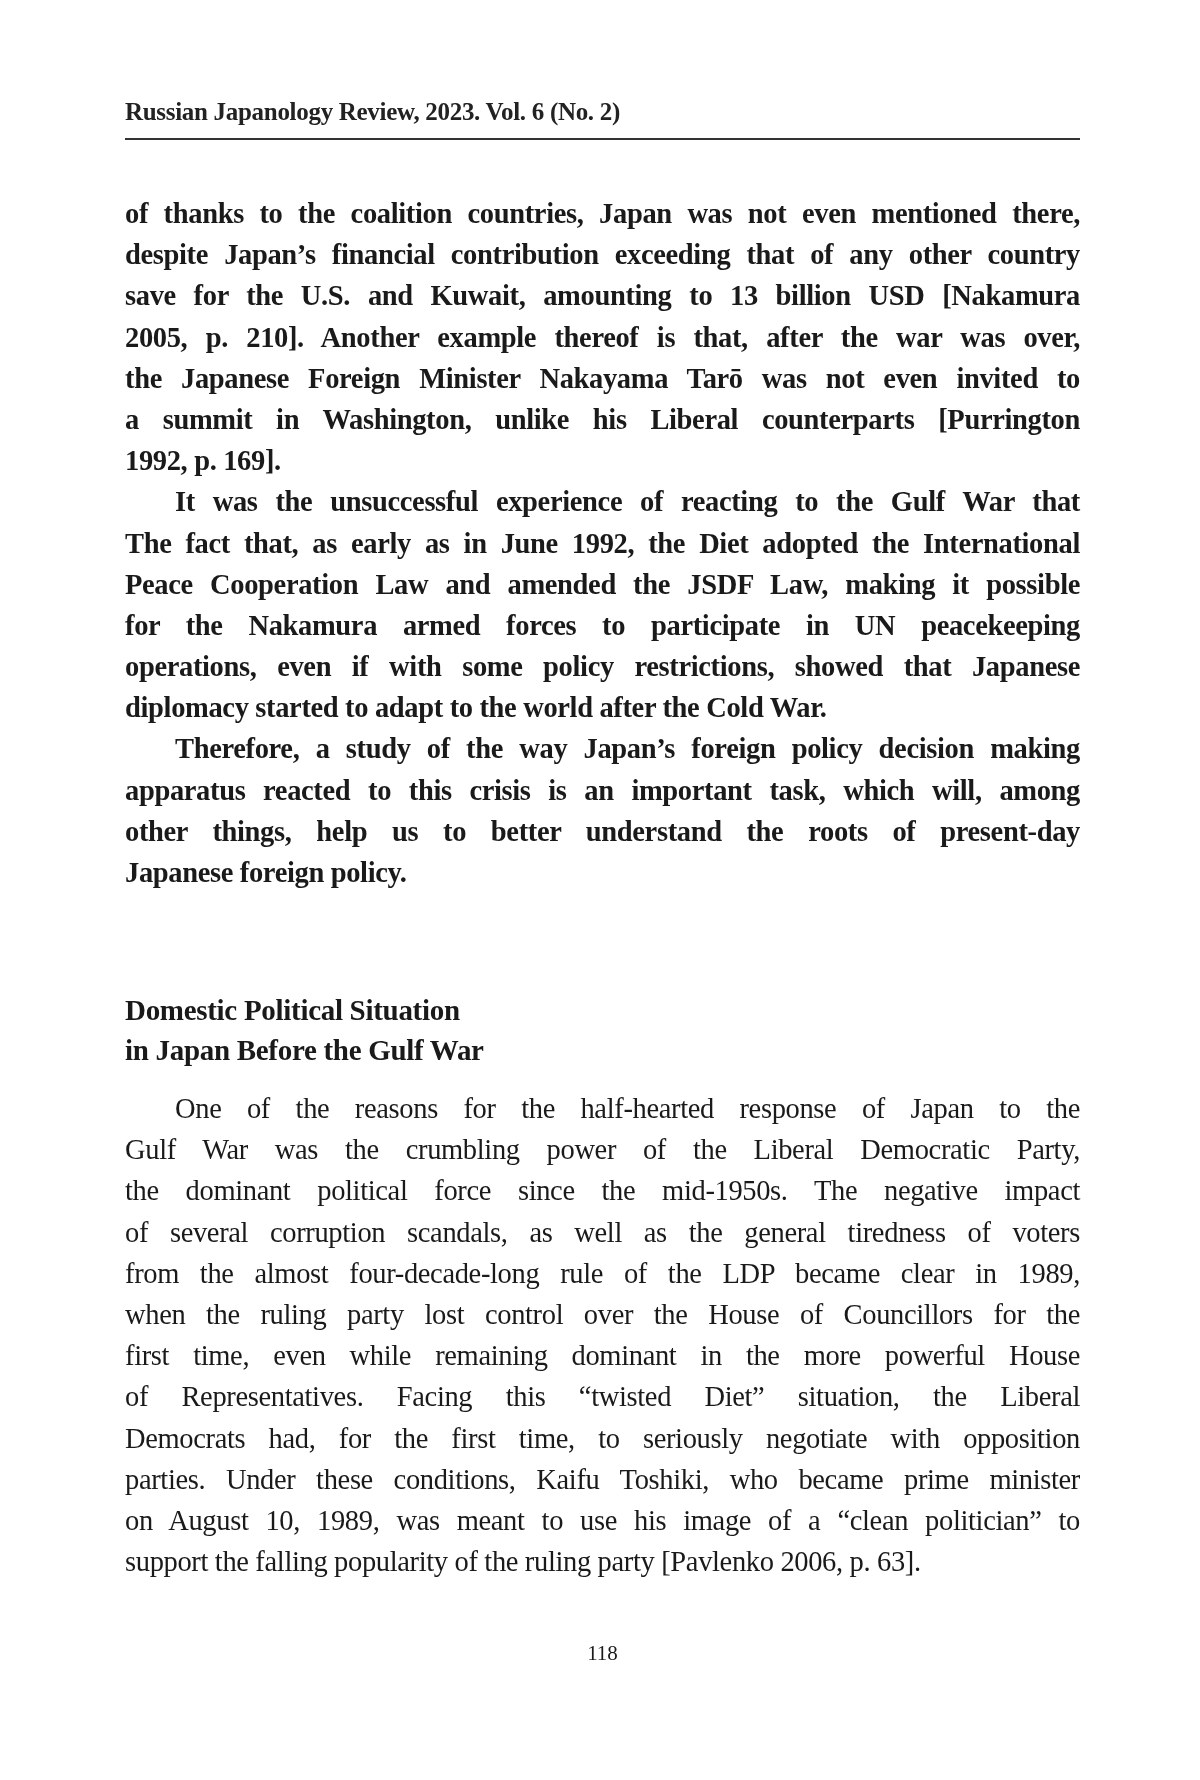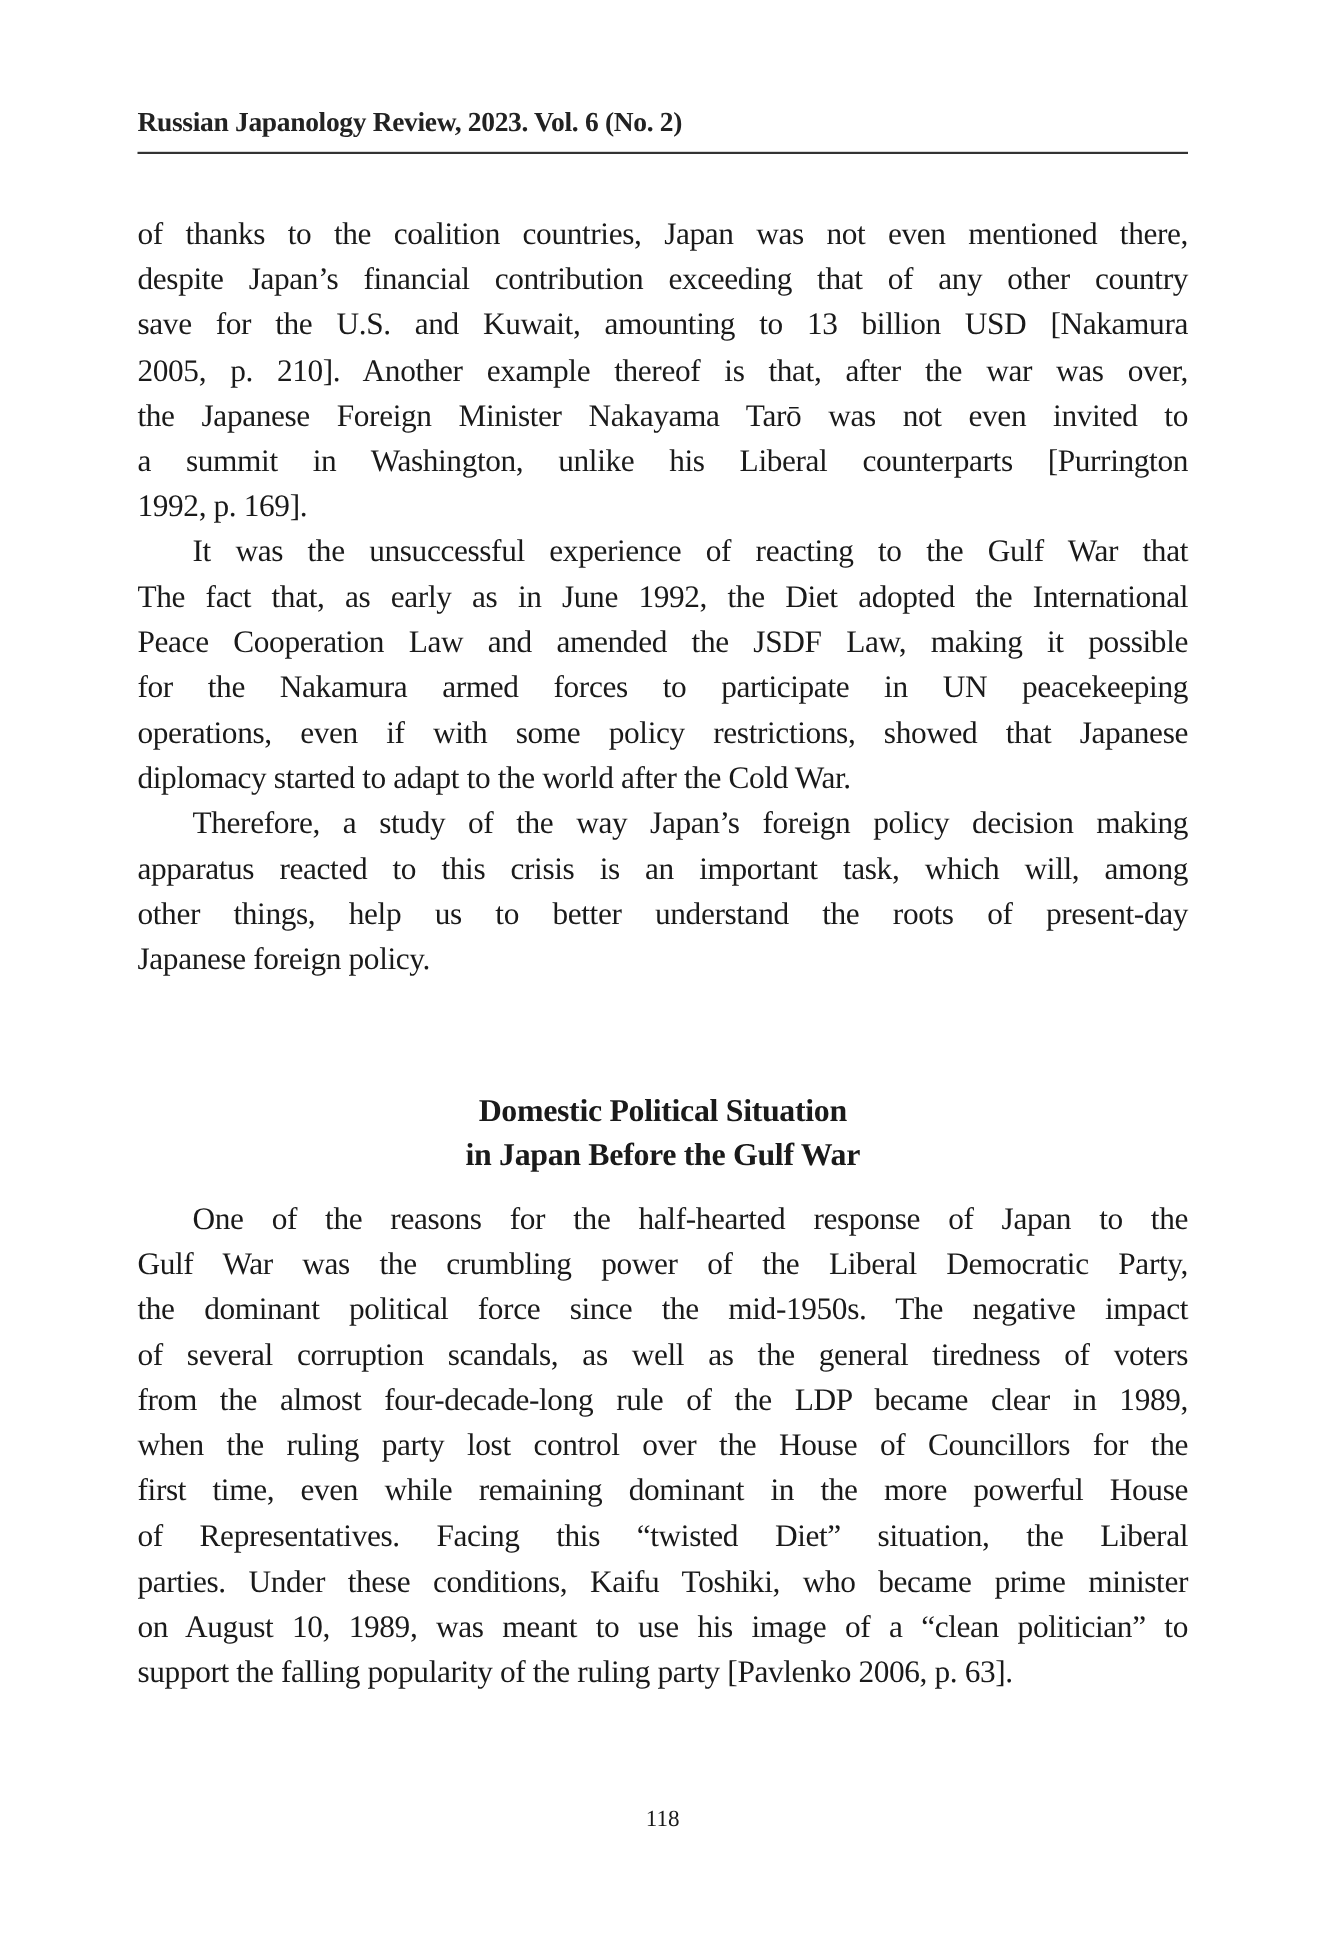--- a/index.html
+++ b/index.html
@@ -58,21 +58,20 @@
       text-align-last: left;
     }
     .line.indent {
       padding-left: 50px;
     }
     .section-title {
       position: absolute;
       left: 0;
       width: 955px;
       top: 990px;
-      text-align: center;
       font-weight: bold;
       font-size: 29px;
       line-height: 40px;
       letter-spacing: -0.3px;
     }
     .section-title span {
       display: block;
     }
     .page-number {
       position: absolute;
@@ -85,21 +84,21 @@
     }
   </style>
 </head>
 <body>
 
 <div class="page">
 
   <div class="running-head">Russian Japanology Review, 2023. Vol. 6 (No. 2)</div>
   <div class="head-rule"></div>
 
-  <div class="body-text" style="top:193px;">
+  <div class="body-text" style="top:193px;font-weight:bold;">
     <div>
       <span class="line">of thanks to the coalition countries, Japan was not even mentioned there,</span>
       <span class="line">despite Japan’s financial contribution exceeding that of any other country</span>
       <span class="line">save for the U.S. and Kuwait, amounting to 13 billion USD [Nakamura</span>
       <span class="line">2005, p. 210]. Another example thereof is that, after the war was over,</span>
       <span class="line">the Japanese Foreign Minister Nakayama Tarō was not even invited to</span>
       <span class="line">a summit in Washington, unlike his Liberal counterparts [Purrington</span>
       <span class="line last">1992, p. 169].</span>
     </div>
     <div>
@@ -126,20 +125,21 @@
   <div class="body-text" style="top:1088px;">
     <div>
       <span class="line indent">One of the reasons for the half-hearted response of Japan to the</span>
       <span class="line">Gulf War was the crumbling power of the Liberal Democratic Party,</span>
       <span class="line">the dominant political force since the mid-1950s. The negative impact</span>
       <span class="line">of several corruption scandals, as well as the general tiredness of voters</span>
       <span class="line">from the almost four-decade-long rule of the LDP became clear in 1989,</span>
       <span class="line">when the ruling party lost control over the House of Councillors for the</span>
       <span class="line">first time, even while remaining dominant in the more powerful House</span>
       <span class="line">of Representatives. Facing this “twisted Diet” situation, the Liberal</span>
+      <span class="line">Democrats had, for the first time, to seriously negotiate with opposition</span>
       <span class="line">parties. Under these conditions, Kaifu Toshiki, who became prime minister</span>
       <span class="line">on August 10, 1989, was meant to use his image of a “clean politician” to</span>
       <span class="line last">support the falling popularity of the ruling party [Pavlenko 2006, p. 63].</span>
     </div>
   </div>
 
   <div class="page-number">118</div>
 
 </div>
 

